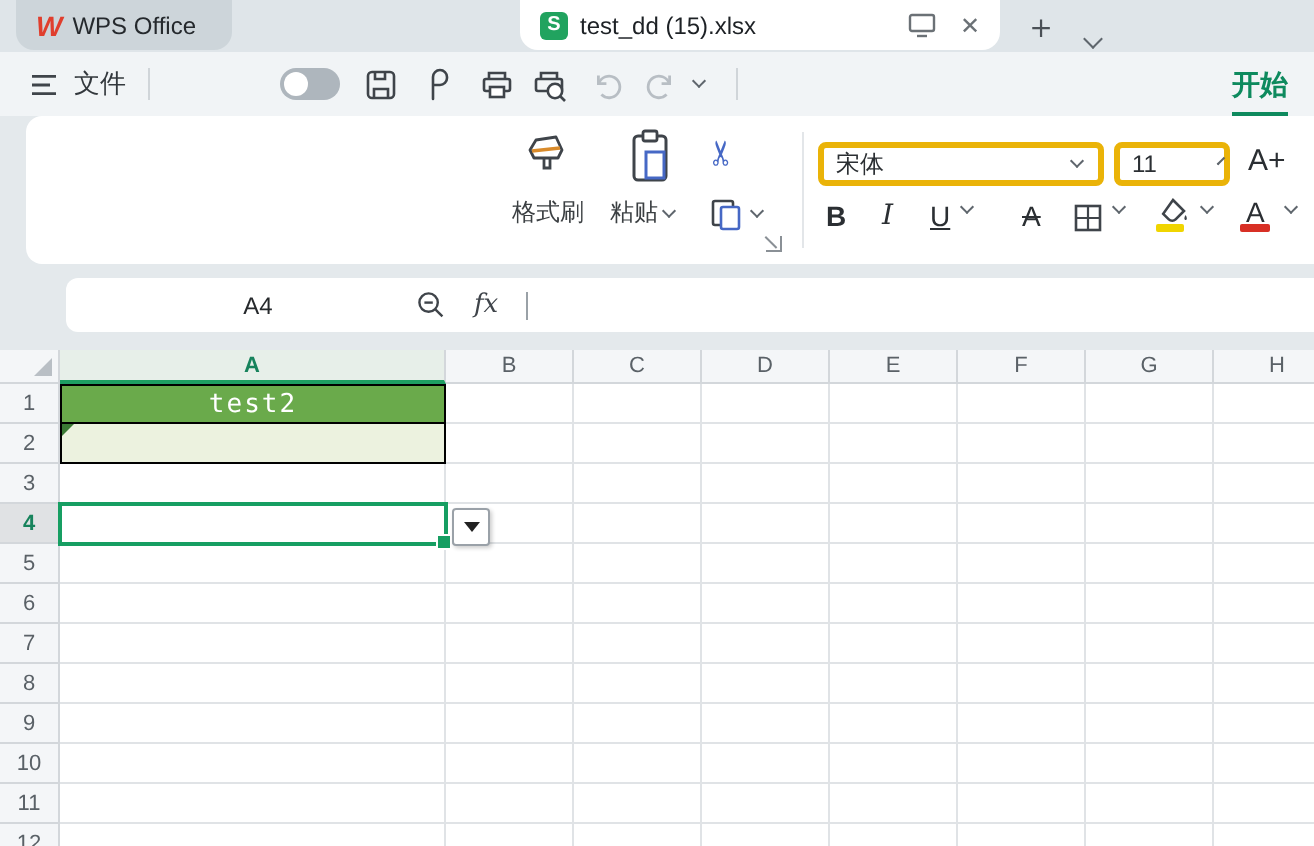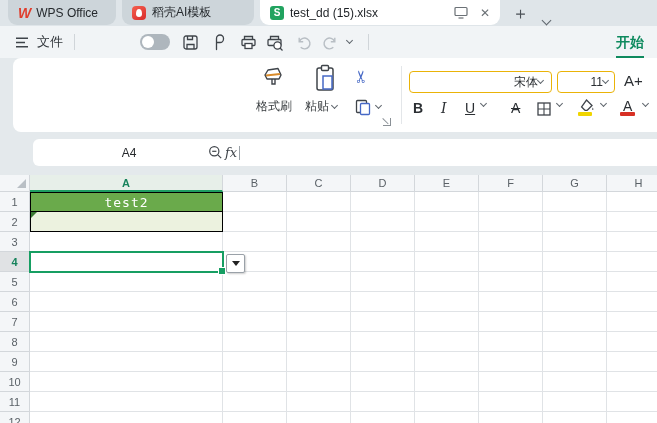--- a/index.html
+++ b/index.html
@@ -33,33 +33,33 @@
   .toggle{width:30px;height:16px;border-radius:8px;background:#aeb6bd;position:relative;}
   .toggle .knob{position:absolute;left:2px;top:2px;width:12px;height:12px;border-radius:50%;background:#fff;}
   .mi{color:#3f444a;}
   .mi.disabled svg path, .mi.disabled svg polyline{stroke:#b8bec4;}
   #home-tab{position:absolute;top:4px;right:13px;height:26px;font-size:14px;font-weight:bold;
             color:#0e8a5e;border-bottom:3px solid #0e8a5e;display:flex;align-items:center;}
   
   #ribbon{left:13px;top:58px;width:644px;height:74px;background:#fff;border-radius:8px 0 0 8px;overflow:hidden;}
   .rb-label{position:absolute;font-size:12px;color:#3c4043;display:flex;align-items:center;gap:3px;}
   .rb-div{position:absolute;width:1px;background:#e3e6e9;}
-  .fontbox{position:absolute;border:1px solid #eab308;border-radius:4px;background:#fff;
+  .fontbox{position:absolute;border:3px solid #eab308;border-radius:4px;background:#fff;
            display:flex;align-items:center;font-size:12px;color:#2b2f33;box-sizing:border-box;
-           padding:0 6px;justify-content:flex-end;}
+           padding:0 6px;justify-content:space-between;gap:32px;}
   .fmt-btn{position:absolute;font-size:14px;color:#2b2f33;display:flex;align-items:center;gap:3px;}
   .swatch{position:absolute;height:3.5px;border-radius:1px;}
   .expander{position:absolute;width:7px;height:7px;border-right:1.3px solid #8a9096;border-bottom:1.3px solid #8a9096;}
   .expander:before{content:"";position:absolute;left:0;top:0;width:8px;height:1.3px;background:#8a9096;transform:rotate(45deg);transform-origin:left top;}
   
   .fbox{position:absolute;top:139px;height:27px;background:#fff;border-radius:6px;
         display:flex;align-items:center;font-size:12px;color:#26292c;box-sizing:border-box;}
   #namebox{left:13px;width:192px;justify-content:center;gap:0;margin-left:20px;}
   #namebox .chev{position:absolute;right:12px;top:11px;}
-  #formulabox{left:186px;width:471px;border-radius:6px 0 0 6px;padding-left:22px;gap:2px;}
+  #formulabox{left:186px;width:471px;border-radius:6px 0 0 6px;padding-left:22px;gap:14px;}
   .fx{font-family:"DejaVu Serif",serif;font-style:italic;font-size:13px;color:#3f444a;}
   .fcursor{width:1px;height:14px;background:#9aa1a7;}
   
   #grid{left:0;top:175px;width:657px;height:248px;background:#fff;overflow:hidden;}
   .col-header,.row-header,#corner{position:absolute;background:#f4f6f8;box-sizing:border-box;
       border-right:1px solid #d3d7db;border-bottom:1px solid #d3d7db;color:#5a6167;font-size:11px;
       display:flex;align-items:center;justify-content:center;}
   .col-header{top:0;height:17px;}
   .row-header{left:0;width:30px;height:20px;}
   .col-header.active{color:#17835c;font-weight:bold;background:#e7efe9;border-bottom:2px solid #1e9e62;}
@@ -78,26 +78,20 @@
   #dd-btn .tri{width:0;height:0;border-left:4px solid transparent;border-right:4px solid transparent;border-top:5px solid #222;}
   svg{display:block;}
 </style>
 </head>
 <body>
 
 <div id="tabbar" class="abs">
   <div class="tab inactive abs" style="left:8px;width:108px;">
     <span class="wps-w">W</span>
     <span>WPS Office</span>
-  </div>
-  <div class="tab inactive abs" style="left:122px;width:132px;">
-    <span class="docer-ic">
-        <span class="docer-flame"></span>
-      </span>
-    <span>稻壳AI模板</span>
   </div>
   <div class="tab active abs" style="left:260px;width:240px;">
     <span class="sheet-ic">S</span>
     <span>test_dd (15).xlsx</span>
     <span style="margin-left:auto;display:flex;align-items:center;gap:12px;">
       <span>
         <svg width="14" height="13" viewBox="0 0 14 13">
             <rect x="1" y="1.5" width="12" height="8" rx="1" fill="none" stroke="#6b7176" stroke-width="1.2"></rect>
             <line x1="4.5" y1="12" x2="9.5" y2="12" stroke="#6b7176" stroke-width="1.2"></line>
           </svg>

